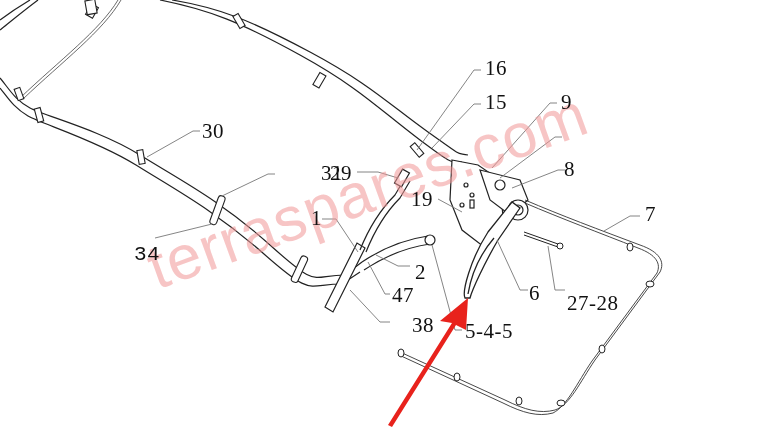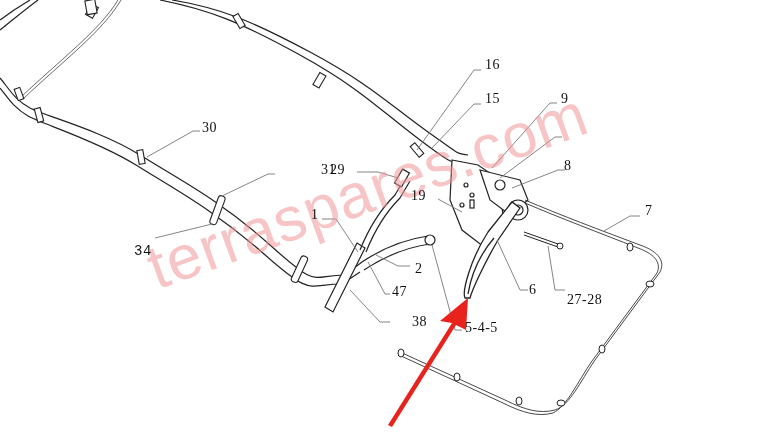--- a/index.html
+++ b/index.html
@@ -1,19 +1,19 @@
 <!DOCTYPE html>
 <html><head>
 <meta charset="utf-8">
 <style>
   html, body { margin: 0; padding: 0; background: #ffffff; }
   body { width: 765px; height: 438px; overflow: hidden; position: relative; font-family: "DejaVu Serif", "Liberation Serif", serif; }
   #stage { position: absolute; left: 0; top: 0; width: 765px; height: 438px; }
   svg { position: absolute; left: 0; top: 0; }
-  .callout { position: absolute; font-family: "Liberation Serif", "DejaVu Serif", serif; font-size: 14px; color: #111; line-height: 1; white-space: nowrap; letter-spacing: 0.5px; }
+  .callout { position: absolute; font-family: "Liberation Serif", "DejaVu Serif", serif; font-size: 21px; color: #111; line-height: 1; white-space: nowrap; letter-spacing: 0.5px; }
   .watermark { position: absolute; font-family: "Liberation Sans", "DejaVu Sans", sans-serif; font-size: 62px; color: rgba(240, 150, 150, 0.55); transform-origin: left bottom; transform: rotate(-20deg); left: 162px; top: 232px; white-space: nowrap; letter-spacing: 1px; }
 </style>
 </head>
 <body>
 
 <div id="stage">
 
   <svg width="765" height="438" viewBox="0 0 765 438">
 
     <g fill="none" stroke="#222" stroke-width="1.2">

